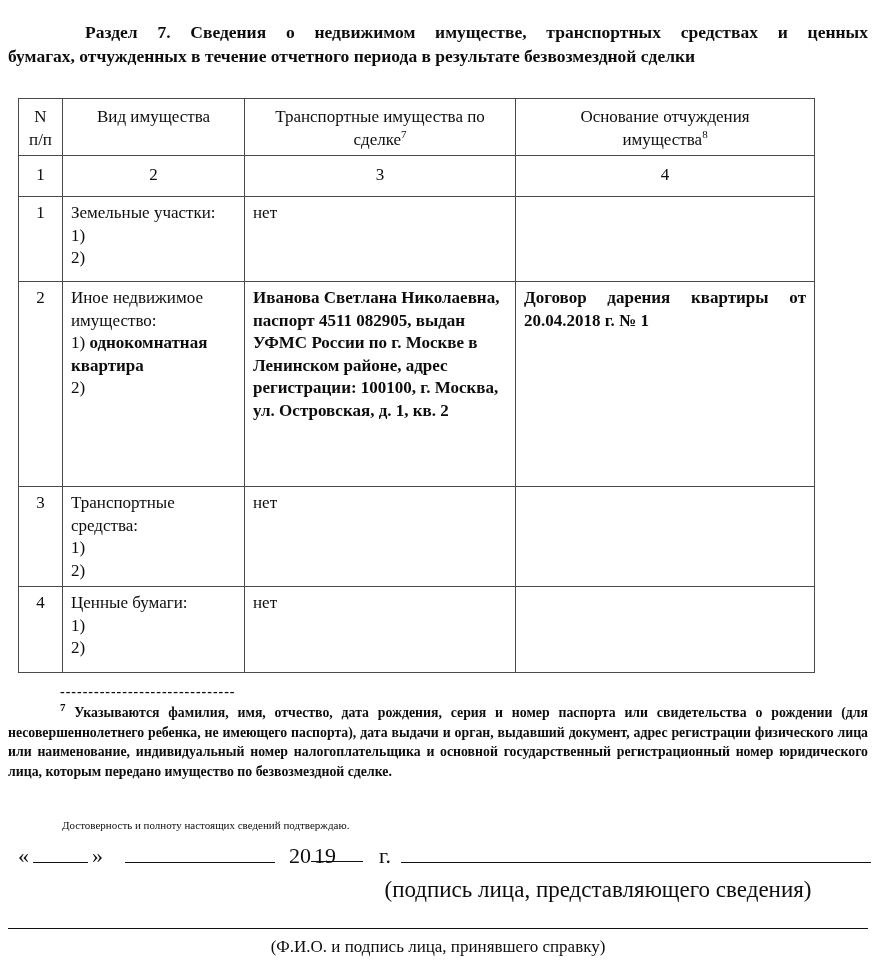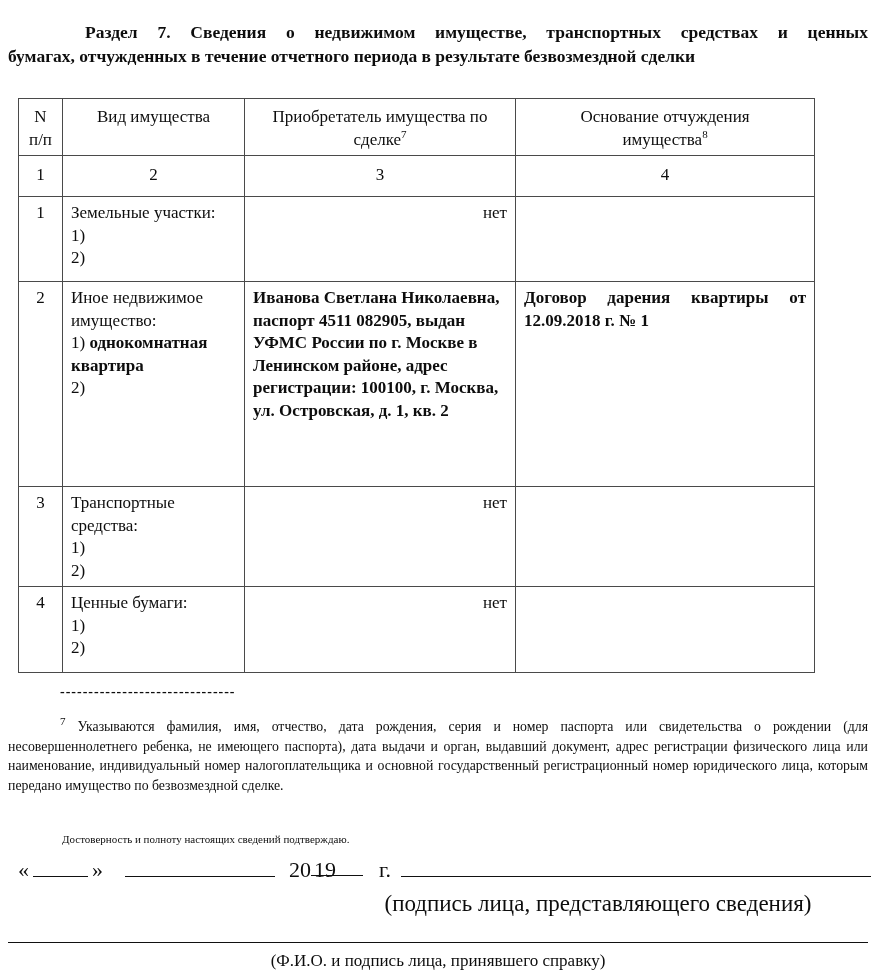--- a/index.html
+++ b/index.html
@@ -24,28 +24,28 @@
   td.c-num{width:44px;text-align:center;padding-left:2px;padding-right:2px;}
   td.c-kind{width:182px;}
   td.c-acq{width:271px;}
   td.c-basis{width:299px;border-radius:24px;}
   tr.hdr td{text-align:center;height:57px;padding-top:7px;}
   tr.nums td{text-align:center;height:41px;padding-top:8px;}
   tr.r1 td{height:85px;}
   tr.r2 td{height:205px;}
   tr.r3 td{height:87px;}
   tr.r4 td{height:86px;}
-  td.center{text-align:right;}
+  td.center{text-align:left;}
   .b{font-weight:bold;}
   .just{text-align:justify;}
   sup.fnref{font-size:11px;vertical-align:super;line-height:0;}
   
   .fnsep{margin:14px 0 0 52px;font-size:14px;letter-spacing:1px;font-weight:bold;line-height:10px;}
   .fn{font-size:13.8px;line-height:19.6px;text-align:justify;margin:0;}
-  .fn.first{margin-top:20px;}
+  .fn.first{margin-top:6px;font-weight:bold;}
   .fn .indent{display:inline-block;width:52px;}
   
   .confirm{margin:38px 0 0 0;font-size:11px;text-indent:54px;}
   .dateline{
     margin:12px 0 0 10px;font-size:22px;white-space:nowrap;
     height:26px;
   }
   .blank{
     display:inline-block;border-bottom:1.8px solid #111;
     height:19px;box-sizing:border-box;vertical-align:baseline;
@@ -76,21 +76,21 @@
     <tbody>
         <tr class="hdr">
       <td class="c-num">
         <span>N</span><br>
         <span>п/п</span>
       </td>
       <td class="c-kind">
         <span>Вид имущества</span>
       </td>
       <td class="c-acq">
-        <span>Приобретатель имущества по</span><br>
+        <span>Транспортные имущества по</span><br>
         <span>сделке</span><sup class="fnref">7</sup>
       </td>
       <td class="c-basis">
         <span>Основание отчуждения</span><br>
         <span>имущества</span><sup class="fnref">8</sup>
       </td>
     </tr>
 
     <tr class="nums">
       <td class="c-num">1</td>
@@ -114,21 +114,21 @@
       <td class="c-num">2</td>
       <td class="c-kind">
         <div>Иное недвижимое имущество:</div>
         <div><span>1) </span><span class="b">однокомнатная квартира</span></div>
         <div>2)</div>
       </td>
       <td class="c-acq">
         <span class="b">Иванова Светлана Николаевна, паспорт 4511 082905, выдан УФМС России по г. Москве в Ленинском районе, адрес регистрации: 100100, г. Москва, ул. Островская, д. 1, кв. 2</span>
       </td>
       <td class="c-basis just">
-        <span class="b">Договор дарения квартиры от 12.09.2018 г. № 1</span>
+        <span class="b">Договор дарения квартиры от 20.04.2018 г. № 1</span>
       </td>
     </tr>
 
     <tr class="r3">
       <td class="c-num">3</td>
       <td class="c-kind">
         <div>Транспортные средства:</div>
         <div>1)</div>
         <div>2)</div>
       </td>

